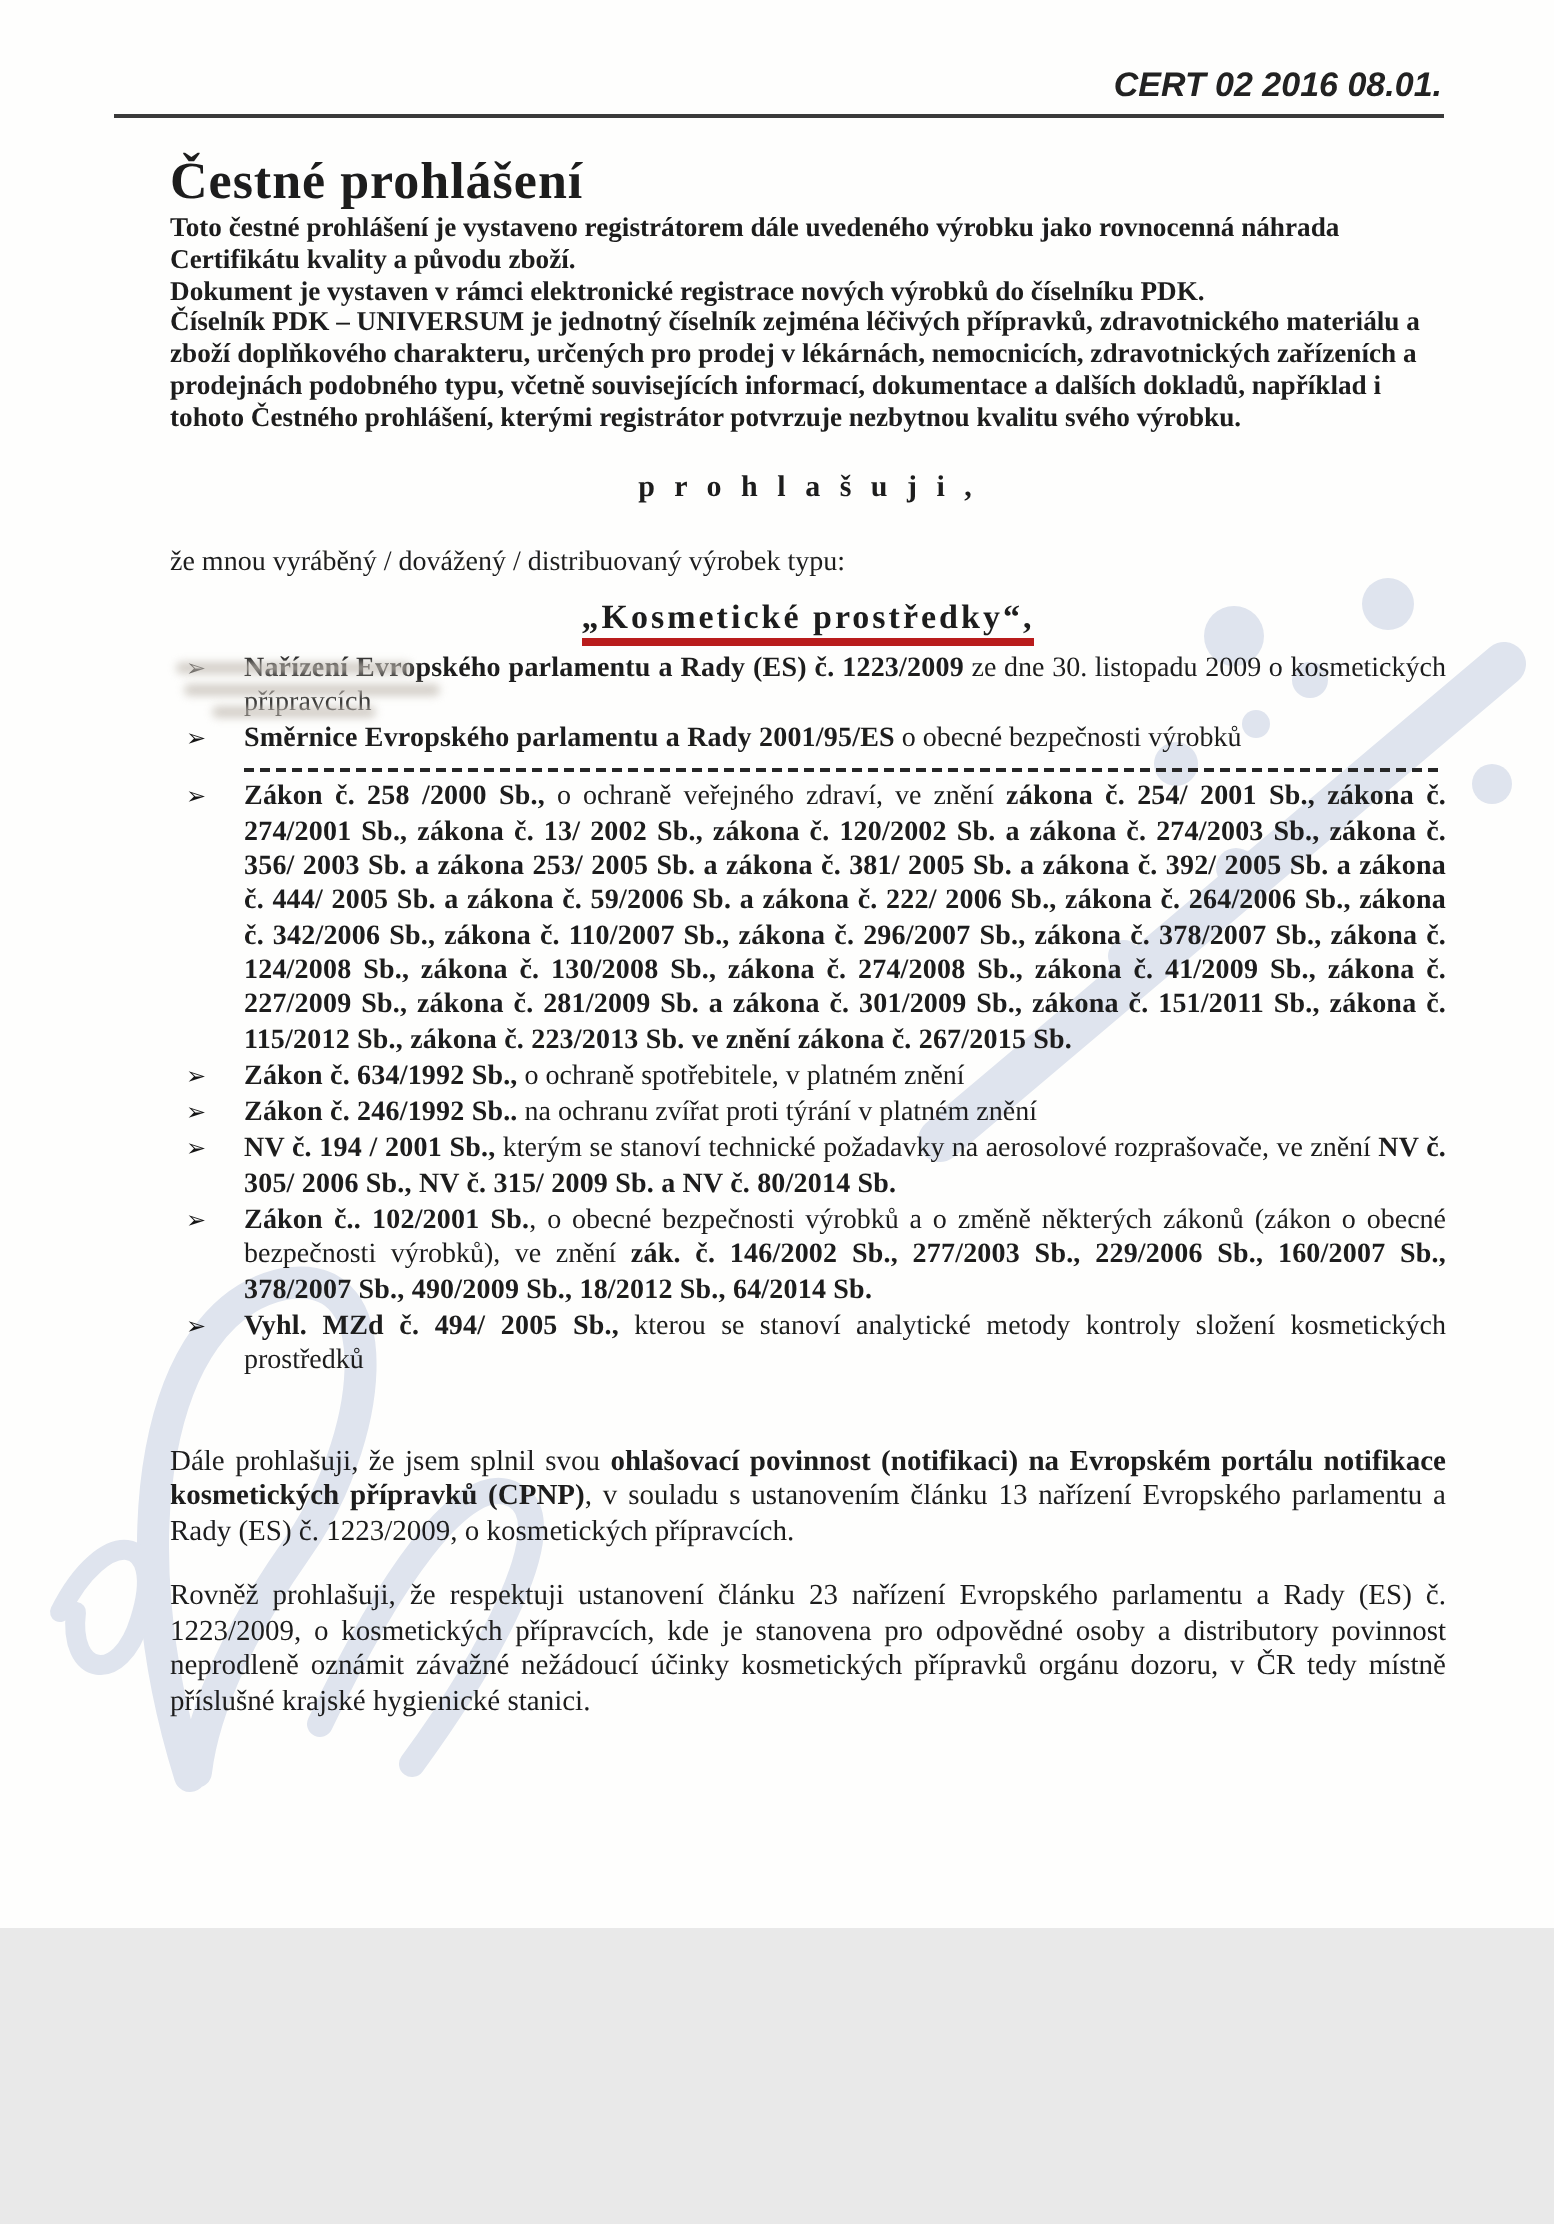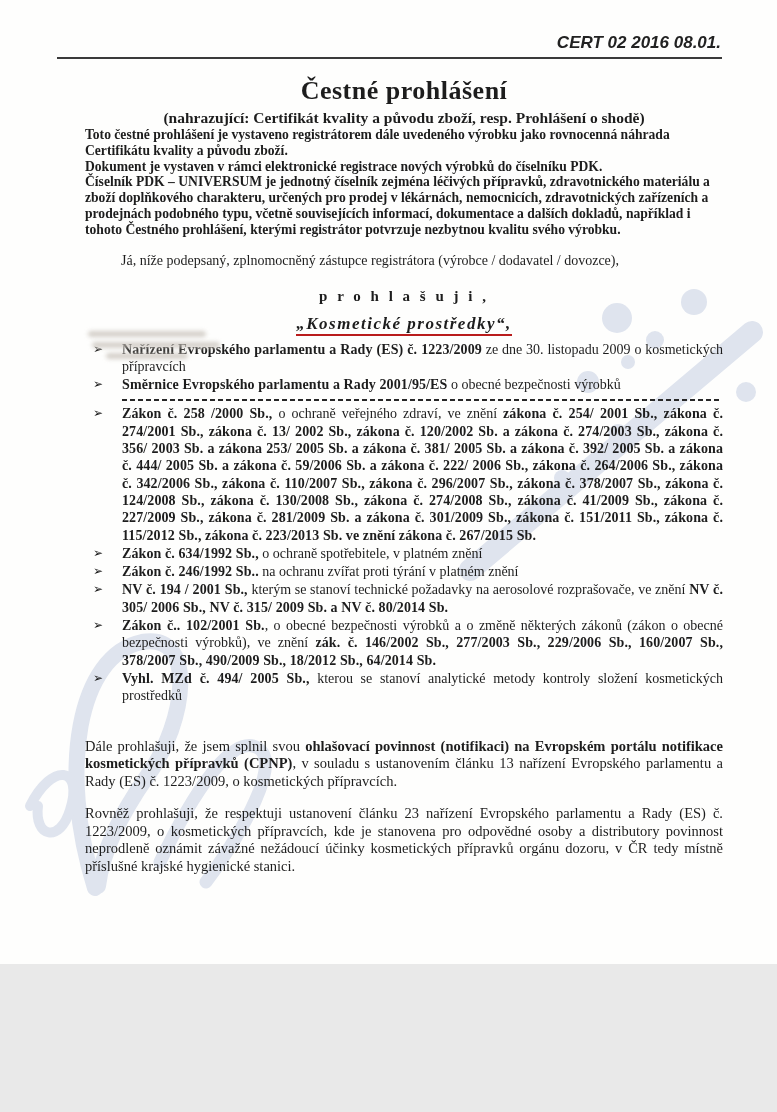--- a/index.html
+++ b/index.html
@@ -15,31 +15,31 @@
   }
   .watermark{position:absolute;left:0;top:0;z-index:0;pointer-events:none;}
   .content{position:absolute;inset:0;z-index:1;}
   .doc-code{
     position:absolute;top:33px;right:56px;
     font-family:"Liberation Sans", sans-serif;
     font-style:italic;font-weight:bold;font-size:17px;color:#222;
   }
   .header-rule{position:absolute;top:57px;left:57px;right:55px;border-top:2.5px solid #3a3a3a;}
   .body{position:absolute;top:76px;left:85px;width:638px;}
-  .title{margin:0;text-align:center;font-size:26px;font-weight:bold;letter-spacing:.5px;}
+  .title{margin:0;text-align:left;font-size:26px;font-weight:bold;letter-spacing:.5px;}
   .subtitle{margin:3px 0 0 0;text-align:center;font-size:15.5px;font-weight:bold;}
   .preamble-heading{margin:27px 0 2px 0;font-size:17.5px;font-weight:bold;}
   .preamble-text{margin:0;font-size:13.6px;font-weight:bold;line-height:15.8px;white-space:pre-line;}
   .intro{margin:15px 0 0 0;font-size:14px;text-indent:36px;}
   .verb{margin:19px 0 0 0;text-align:center;font-size:15px;font-weight:bold;letter-spacing:3px;}
   .product-intro{margin:21px 0 0 0;font-size:14px;}
   .product-name{
     margin:9px 0 0 0;text-align:center;font-size:17px;font-weight:bold;letter-spacing:1.5px;
   }
-  .product-name span{border-bottom:2px solid #b91c1c;padding-bottom:1px;font-style:italic;}
+  .product-name span{border-bottom:4px solid #b91c1c;padding-bottom:1px;}
   .compliance{margin:10px 0 0 0;font-size:14px;font-weight:bold;}
   .reg-list{margin-top:7px;padding-left:8px;}
   .reg-item{display:flex;margin:0;}
   .reg-item + .reg-item{margin-top:1px;}
   .bullet{
     flex:0 0 29px;font-family:"DejaVu Sans", sans-serif;
     font-size:12px;line-height:17.3px;color:#151515;
   }
   .reg-text{flex:1;font-size:14px;line-height:17.3px;text-align:justify;}
   .reg-text b{letter-spacing:.1px;}
@@ -90,30 +90,29 @@
       <ellipse cx="530" cy="520" rx="10" ry="7"></ellipse>
     </g>
   </svg>
 
   <div class="content">
     <div class="doc-code">CERT 02 2016 08.01.</div>
     <div class="header-rule"></div>
 
     <div class="body">
       <h1 class="title">Čestné prohlášení</h1>
-      <div class="subtitle">(nahrazující: Certifikát kvality a původu zboží, resp. Prohlášení o shodě)</div>
 
       <p class="preamble-text">Toto čestné prohlášení je vystaveno registrátorem dále uvedeného výrobku jako rovnocenná náhrada Certifikátu kvality a původu zboží.
 Dokument je vystaven v rámci elektronické registrace nových výrobků do číselníku PDK.
 Číselník PDK – UNIVERSUM je jednotný číselník zejména léčivých přípravků, zdravotnického materiálu a zboží doplňkového charakteru, určených pro prodej v lékárnách, nemocnicích, zdravotnických zařízeních a prodejnách podobného typu, včetně souvisejících informací, dokumentace a dalších dokladů, například i tohoto Čestného prohlášení, kterými registrátor potvrzuje nezbytnou kvalitu svého výrobku.</p>
 
-      <p class="intro">Já, níže podepsaný, zplnomocněný zástupce registrátora (výrobce / dodavatel / dovozce),</p>
 
       <div class="verb">p r o h l a š u j i ,</div>
 
+      <p class="product-intro">že mnou vyráběný / dovážený  / distribuovaný výrobek typu:</p>
 
       <div class="product-name">
         <span>„Kosmetické prostředky“,</span>
       </div>
 
 
       <div class="reg-list">
           <div class="reg-item">
             <span class="bullet">➢</span>
             <div class="reg-text"><b>Nařízení Evropského parlamentu a Rady (ES) č. 1223/2009</b><span> ze dne 30. listopadu 2009 o kosmetických přípravcích</span></div>

